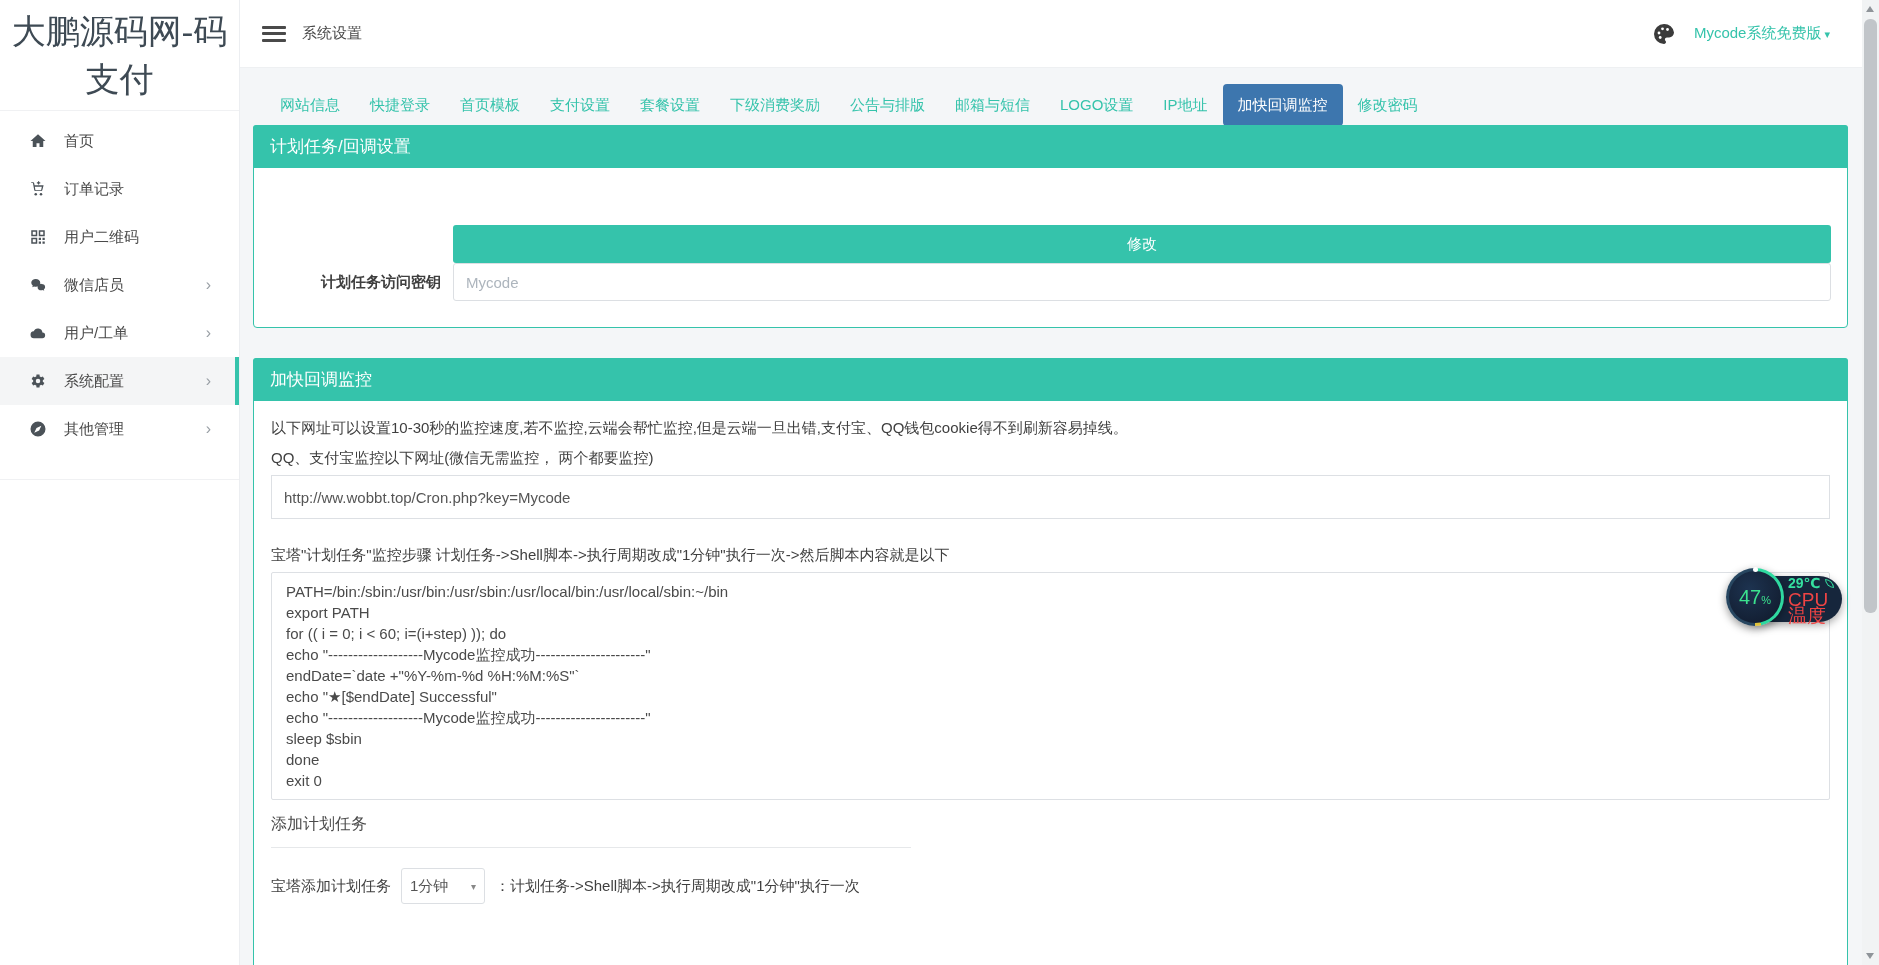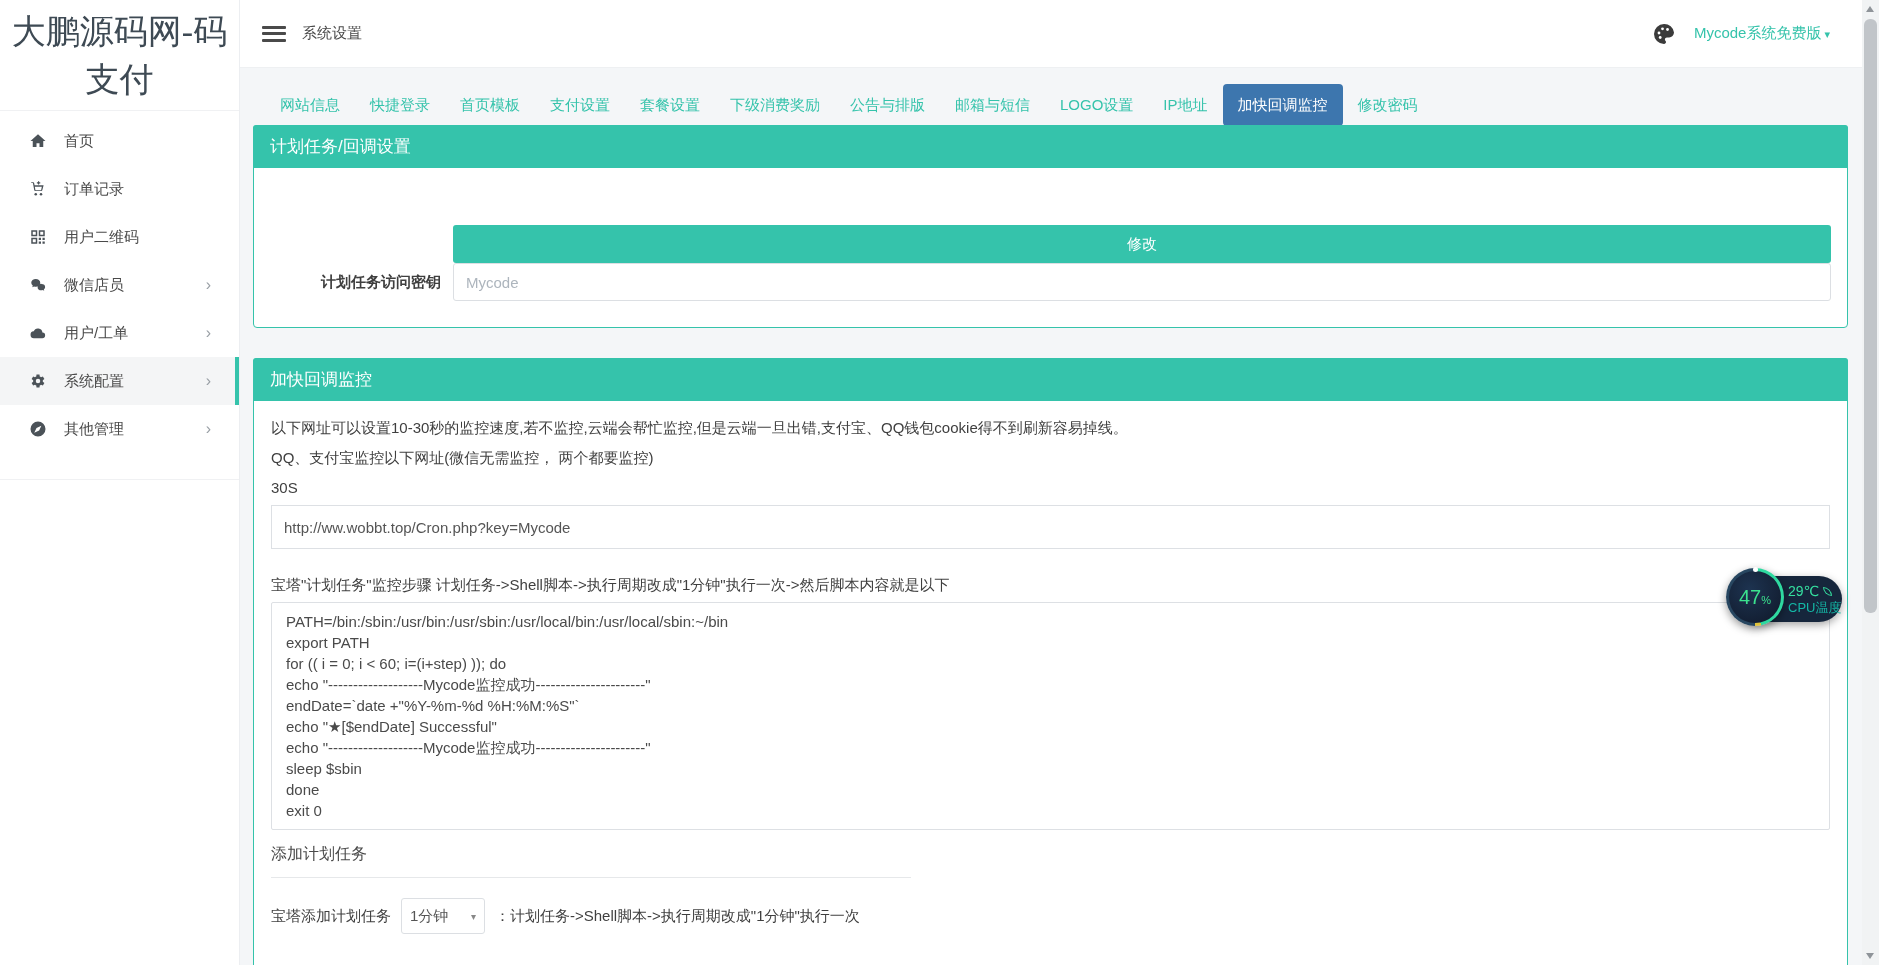--- a/index.html
+++ b/index.html
@@ -86,24 +86,24 @@
                  padding:0 8px; color:#555; cursor:pointer; background:#fff; }
   .mini-select .caret { font-size:10px; color:#888; }
   
   .cpu-widget { position:absolute; left:1726px; top:568px; z-index:9; width:120px; height:60px; }
   .cpu-pill { position:absolute; left:20px; top:8px; width:96px; height:46px;
               background:#16263c; border-radius:10px 23px 23px 10px;
               box-shadow:0 3px 8px rgba(0,0,0,.35);
               display:flex; flex-direction:column; justify-content:center;
               padding-left:42px; z-index:1; }
   .cpu-temp { color:#35e0a0; font-size:14px; line-height:17px; display:flex;
-              align-items:center; gap:4px; }
+              align-items:center; gap:4px;font-weight:bold; }
   .leaf { width:9px; height:9px; border:1px solid #35e0a0;
           border-radius:0 100% 0 100%; display:inline-block; }
-  .cpu-temp-label { color:#14b8a6; font-size:13px; line-height:16px; }
+  .cpu-temp-label { color:#ef4444; font-size:19px; line-height:16px; }
   .cpu-circle { position:absolute; left:0; top:0; width:58px; height:58px;
                 border-radius:50%; z-index:2;
                 background:conic-gradient(#2fd9a0 0deg 168deg, #e0c23a 168deg 180deg,
                            #274660 180deg 360deg);
                 box-shadow:0 3px 8px rgba(0,0,0,.4); }
   .cpu-circle-inner { position:absolute; left:3px; top:3px; width:52px; height:52px;
                 border-radius:50%;
                 background:radial-gradient(circle at 40% 35%, #1d3350 0%, #131f33 75%);
                 display:flex; align-items:center; justify-content:center; }
   .cpu-dot { position:absolute; left:27px; top:-1px; width:5px; height:5px;
@@ -247,21 +247,20 @@
         <input class="text-input" type="text" placeholder="Mycode" style="">
       </div>
     </div>
   </section>
 
   <section class="panel panel2">
     <div class="panel-header">加快回调监控</div>
     <div class="panel-body">
       <div class="p-line">以下网址可以设置10-30秒的监控速度,若不监控,云端会帮忙监控,但是云端一旦出错,支付宝、QQ钱包cookie得不到刷新容易掉线。</div>
       <div class="p-line">QQ、支付宝监控以下网址(微信无需监控， 两个都要监控)</div>
-      <div class="p-line seconds">30S</div>
       <input class="url-input" type="text" value="http://ww.wobbt.top/Cron.php?key=Mycode" style="">
       <div class="bt-line">宝塔"计划任务"监控步骤 计划任务-&gt;Shell脚本-&gt;执行周期改成"1分钟"执行一次-&gt;然后脚本内容就是以下</div>
       <div class="code-box">
         <div>PATH=/bin:/sbin:/usr/bin:/usr/sbin:/usr/local/bin:/usr/local/sbin:~/bin</div>
         <div>export PATH</div>
         <div>for (( i = 0; i &lt; 60; i=(i+step) )); do</div>
         <div>echo "-------------------Mycode监控成功----------------------"</div>
         <div>endDate=`date +"%Y-%m-%d %H:%M:%S"`</div>
         <div>echo "★[$endDate] Successful"</div>
         <div>echo "-------------------Mycode监控成功----------------------"</div>

